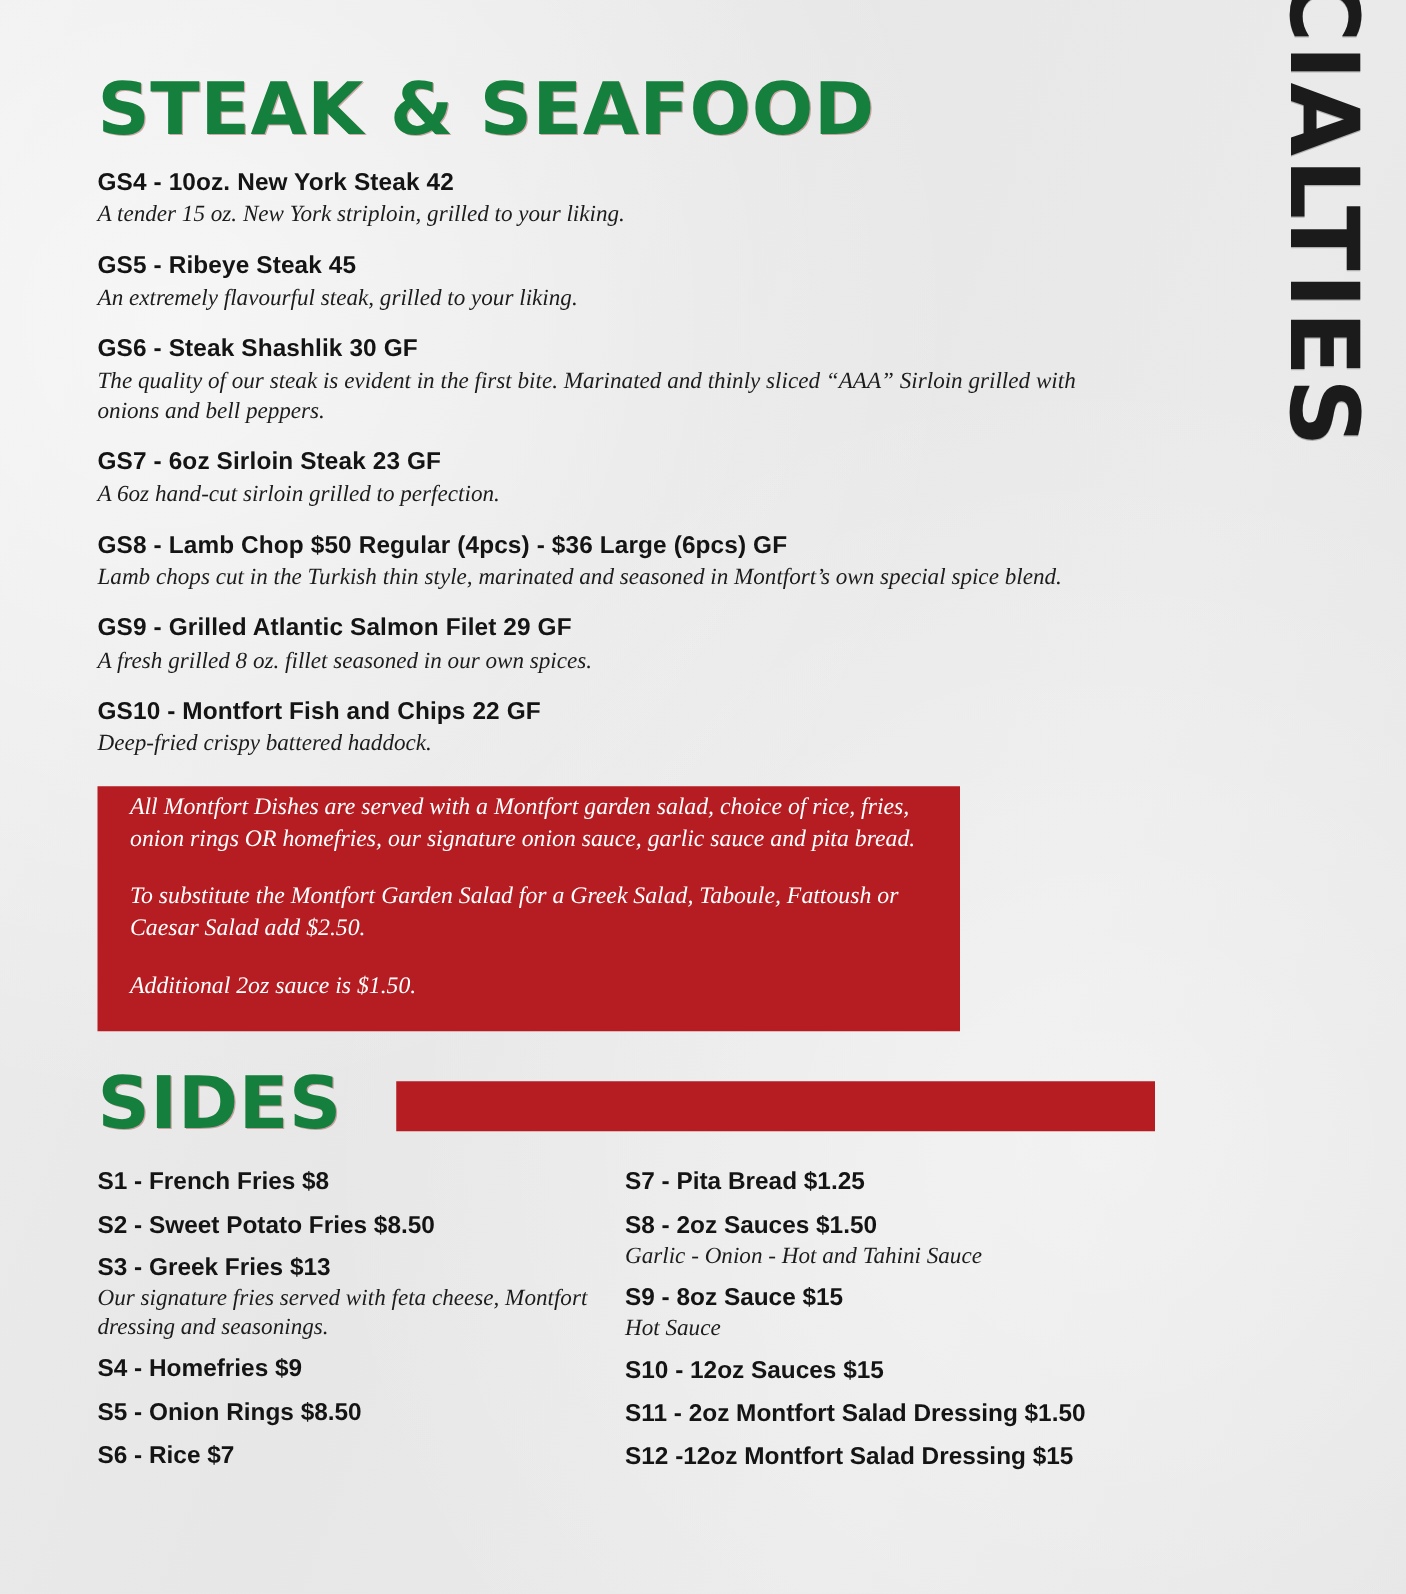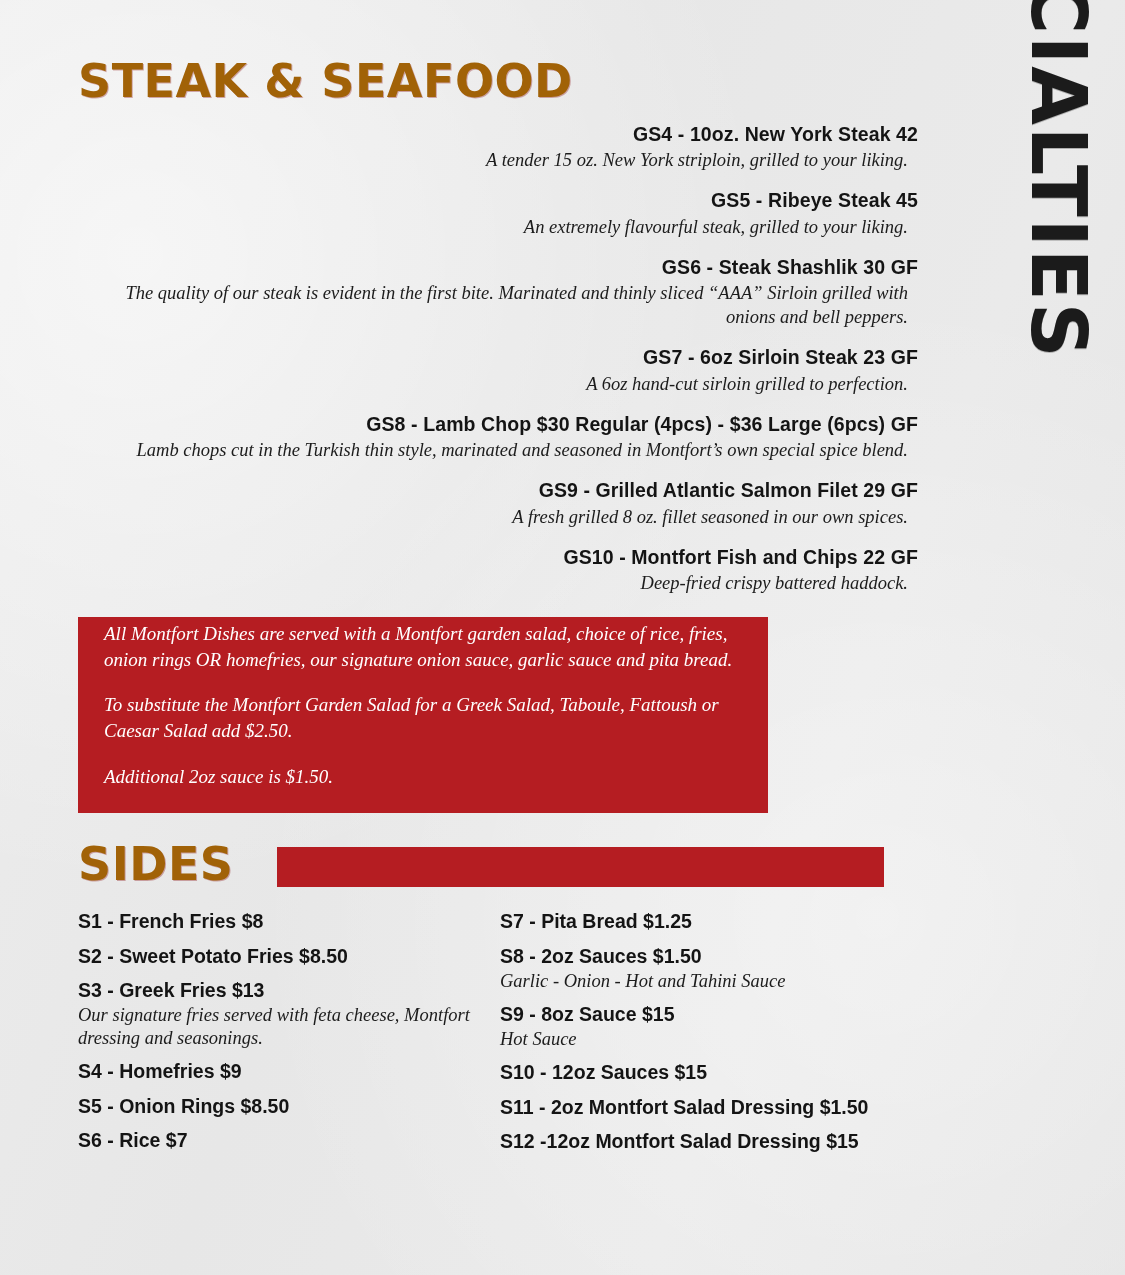--- a/index.html
+++ b/index.html
@@ -57,31 +57,30 @@
   .content {
     position: absolute;
     left: 78px;
     top: 58px;
     width: 840px;
   }
 
   h1.section-heading {
     font-family: "DejaVu Sans", sans-serif;
     font-weight: bold;
-    font-size: 46px;
+    font-size: 58px;
     letter-spacing: 0.5px;
-    color: #a16207;
+    color: #15803d;
     margin: 0 0 18px 0;
     line-height: 1;
     text-shadow: 1px 1px 0 rgba(140,20,24,0.35);
   }
 
   .item {
     margin-bottom: 16px;
-    text-align: right;
   }
   .item-title {
     font-family: "Liberation Sans", sans-serif;
     font-weight: bold;
     font-size: 19.5px;
     color: #141414;
     letter-spacing: 0.1px;
     margin: 0 0 2px 0;
     line-height: 1.25;
   }
@@ -187,21 +186,21 @@
     </div>
     <div class="item">
       <p class="item-title">GS6 - Steak Shashlik  30   GF</p>
       <p class="item-desc">The quality of our steak is evident in the first bite. Marinated and thinly sliced “AAA” Sirloin grilled with onions and bell peppers.</p>
     </div>
     <div class="item">
       <p class="item-title">GS7 - 6oz Sirloin Steak  23   GF</p>
       <p class="item-desc">A 6oz hand-cut sirloin grilled to perfection.</p>
     </div>
     <div class="item">
-      <p class="item-title">GS8 - Lamb Chop  $30 Regular (4pcs)  -  $36 Large (6pcs)      GF</p>
+      <p class="item-title">GS8 - Lamb Chop  $50 Regular (4pcs)  -  $36 Large (6pcs)      GF</p>
       <p class="item-desc">Lamb chops cut in the Turkish thin style, marinated and seasoned in Montfort’s own special spice blend.</p>
     </div>
     <div class="item">
       <p class="item-title">GS9 - Grilled Atlantic Salmon Filet  29   GF</p>
       <p class="item-desc">A fresh grilled 8 oz. fillet seasoned in our own spices.</p>
     </div>
     <div class="item">
       <p class="item-title">GS10 - Montfort Fish and Chips  22   GF</p>
       <p class="item-desc">Deep-fried crispy battered haddock.</p>
     </div>

